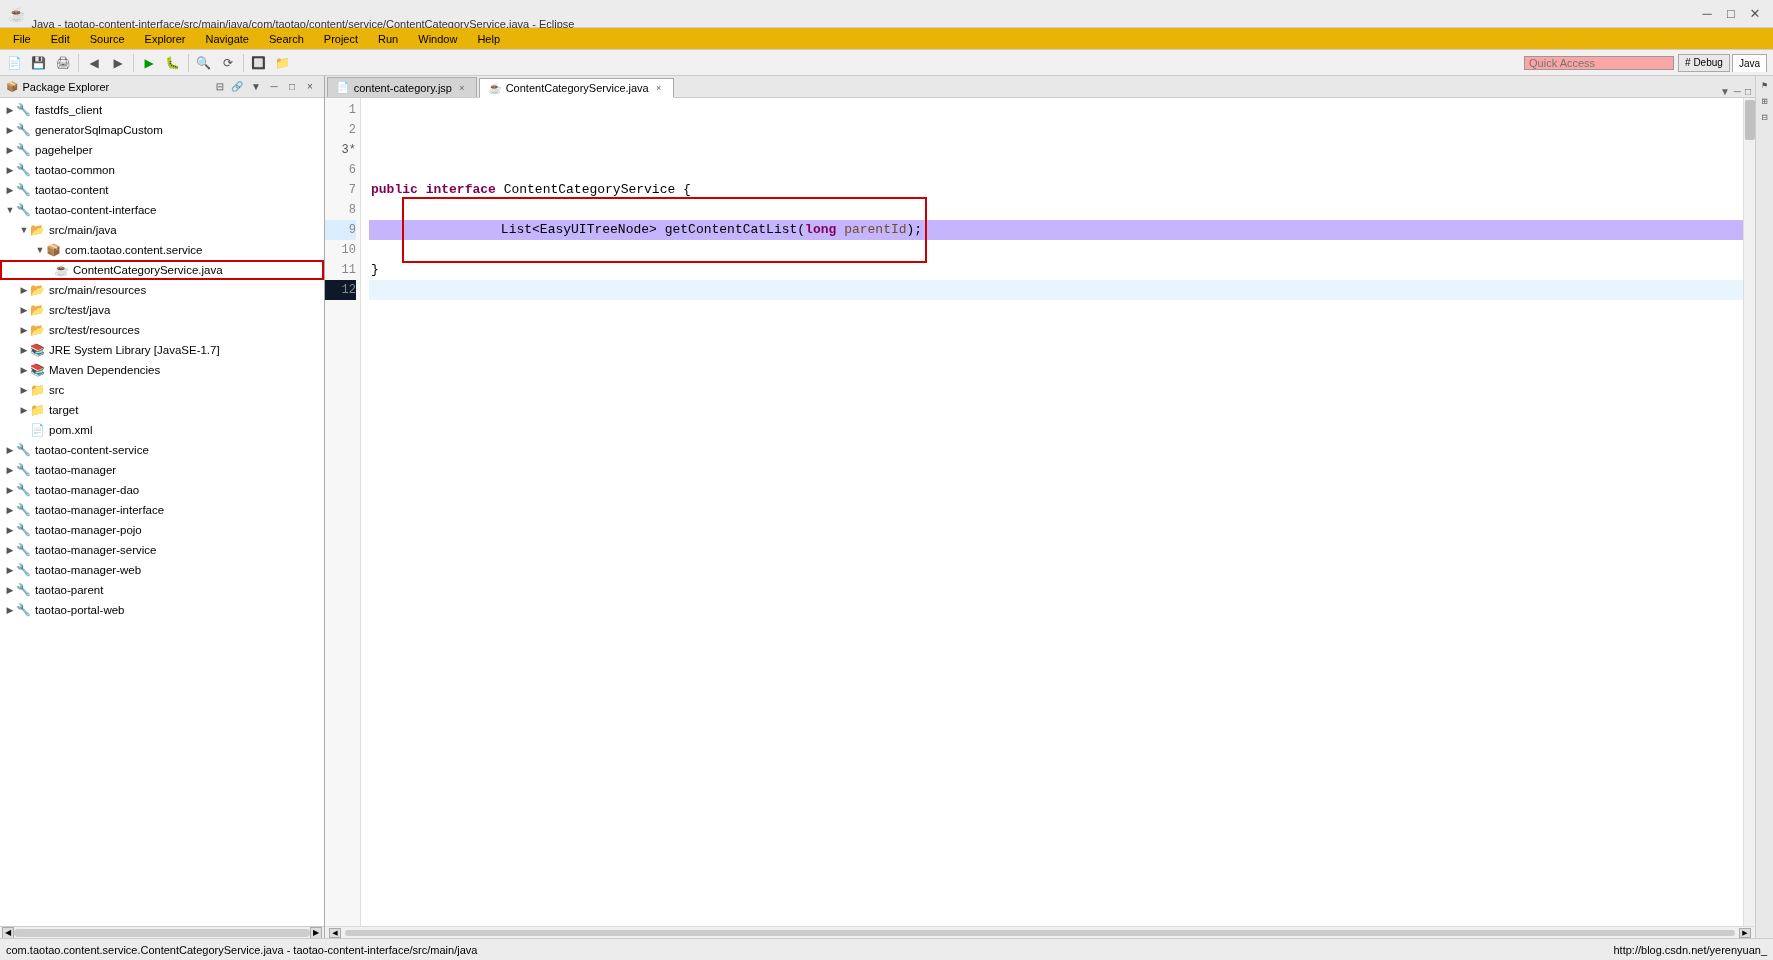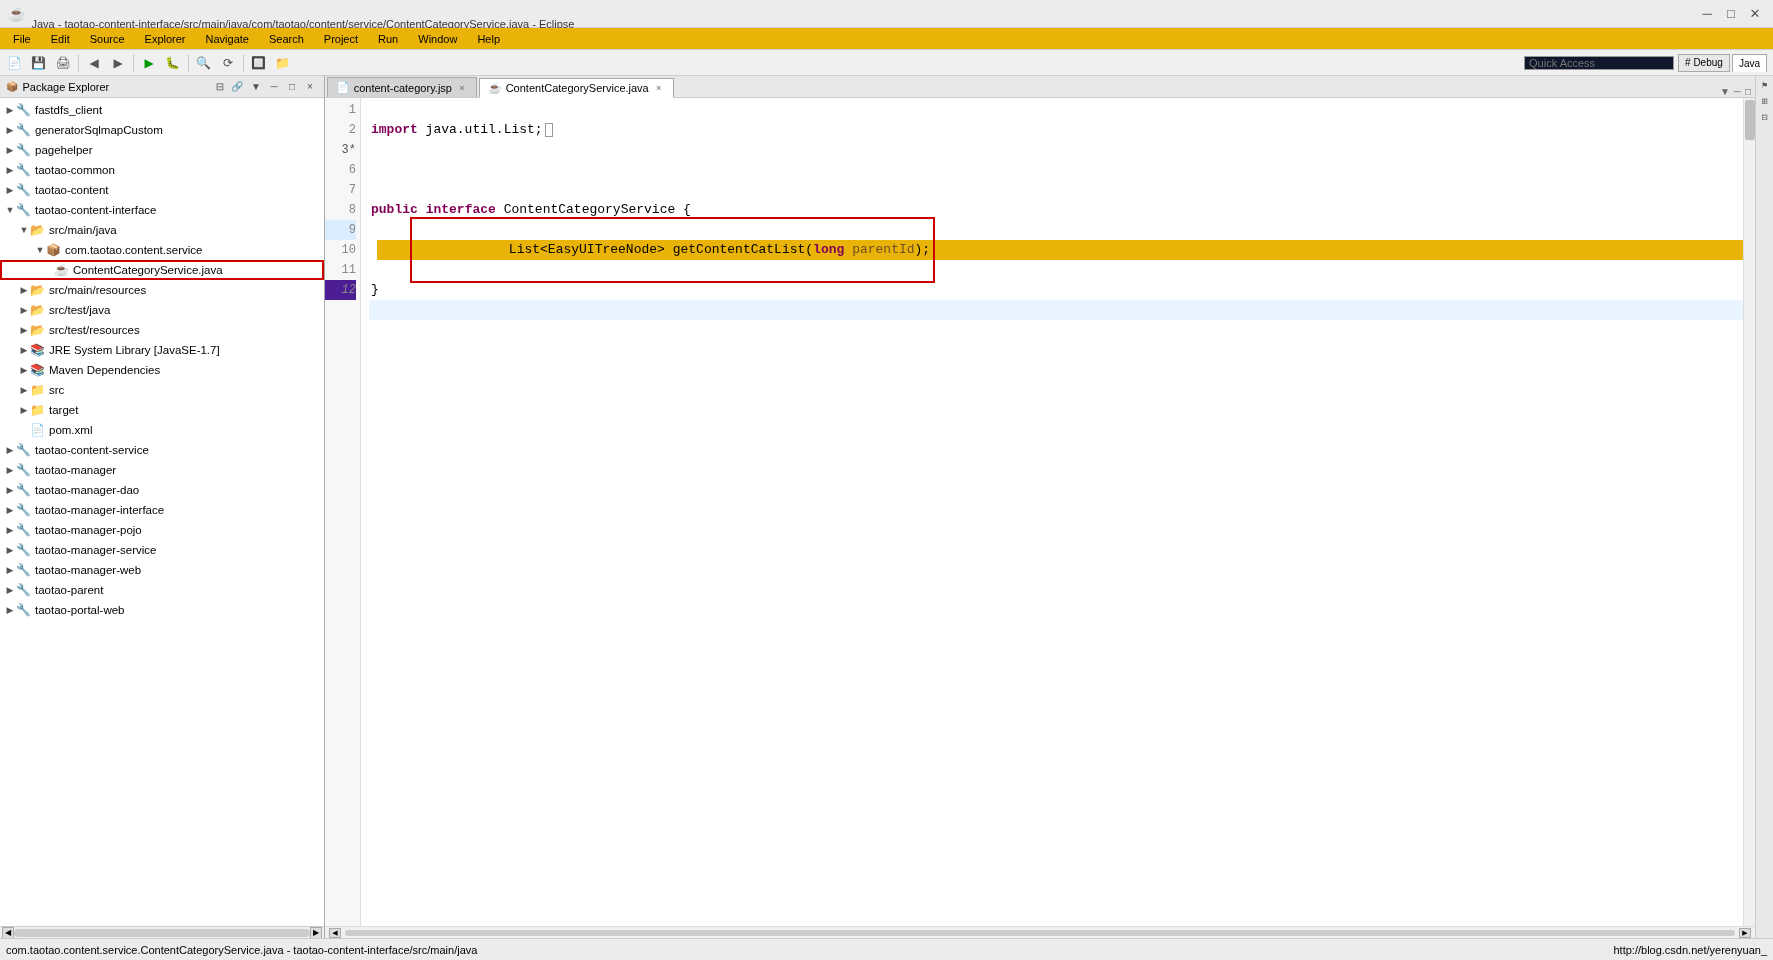--- a/index.html
+++ b/index.html
@@ -94,21 +94,21 @@
       align-items: center;
       gap: 4px;
       padding-right: 6px;
     }
     #quick-access-input {
       width: 150px;
       height: 14px;
       font-size: 11px;
       border: 1px solid #999;
       padding: 1px 4px;
-      background: #0f172a;
+      background: #fca5a5;
       color: #666;
     }
     #perspective-buttons {
       display: flex;
       align-items: center;
       gap: 2px;
     }
     .perspective-btn {
       padding: 1px 6px;
       font-size: 10px;
@@ -299,22 +299,21 @@
       background: #fff;
     }
     .code-line {
       height: 20px;
       display: flex;
       align-items: center;
       white-space: pre;
       padding-left: 2px;
     }
     .code-line.highlighted {
-      background: #eab308;
-      margin-left: 8px;
+      background: #c4b5fd;
     }
     .kw { color: #7F0055; font-weight: bold; }
 
     
     #right-sidebar {
       width: 18px;
       background: #E8E8E8;
       border-left: 1px solid #ccc;
       display: flex;
       flex-direction: column;
@@ -663,33 +662,28 @@
         <div>2</div>
         <div style="color:#555;">3*</div>
         <div></div>
         <div></div>
         <div>6</div>
         <div>7</div>
         <div>8</div>
         <div style="background:#dbeeff;">9</div>
         <div>10</div>
         <div>11</div>
-        <div style="background:#4c1d95;font-style:italic;">12</div>
+        <div style="background:#0f172a;">12</div>
       </div>
 
       <div id="code-area">
 
 
         <div class="code-line">&nbsp;</div>
 
-        <div class="code-line">
-          <span class="kw">import</span>
-          <span> java.util.List;</span>
-          <span style="display:inline-block;width:8px;height:14px;border:1px solid #999;margin-left:2px;vertical-align:middle;"></span>
-        </div>
 
         <div class="code-line">&nbsp;</div>
 
         <div class="code-line">&nbsp;</div>
 
         <div class="code-line">&nbsp;</div>
 
         <div class="code-line">
           <span class="kw">public</span>
           <span> </span>

